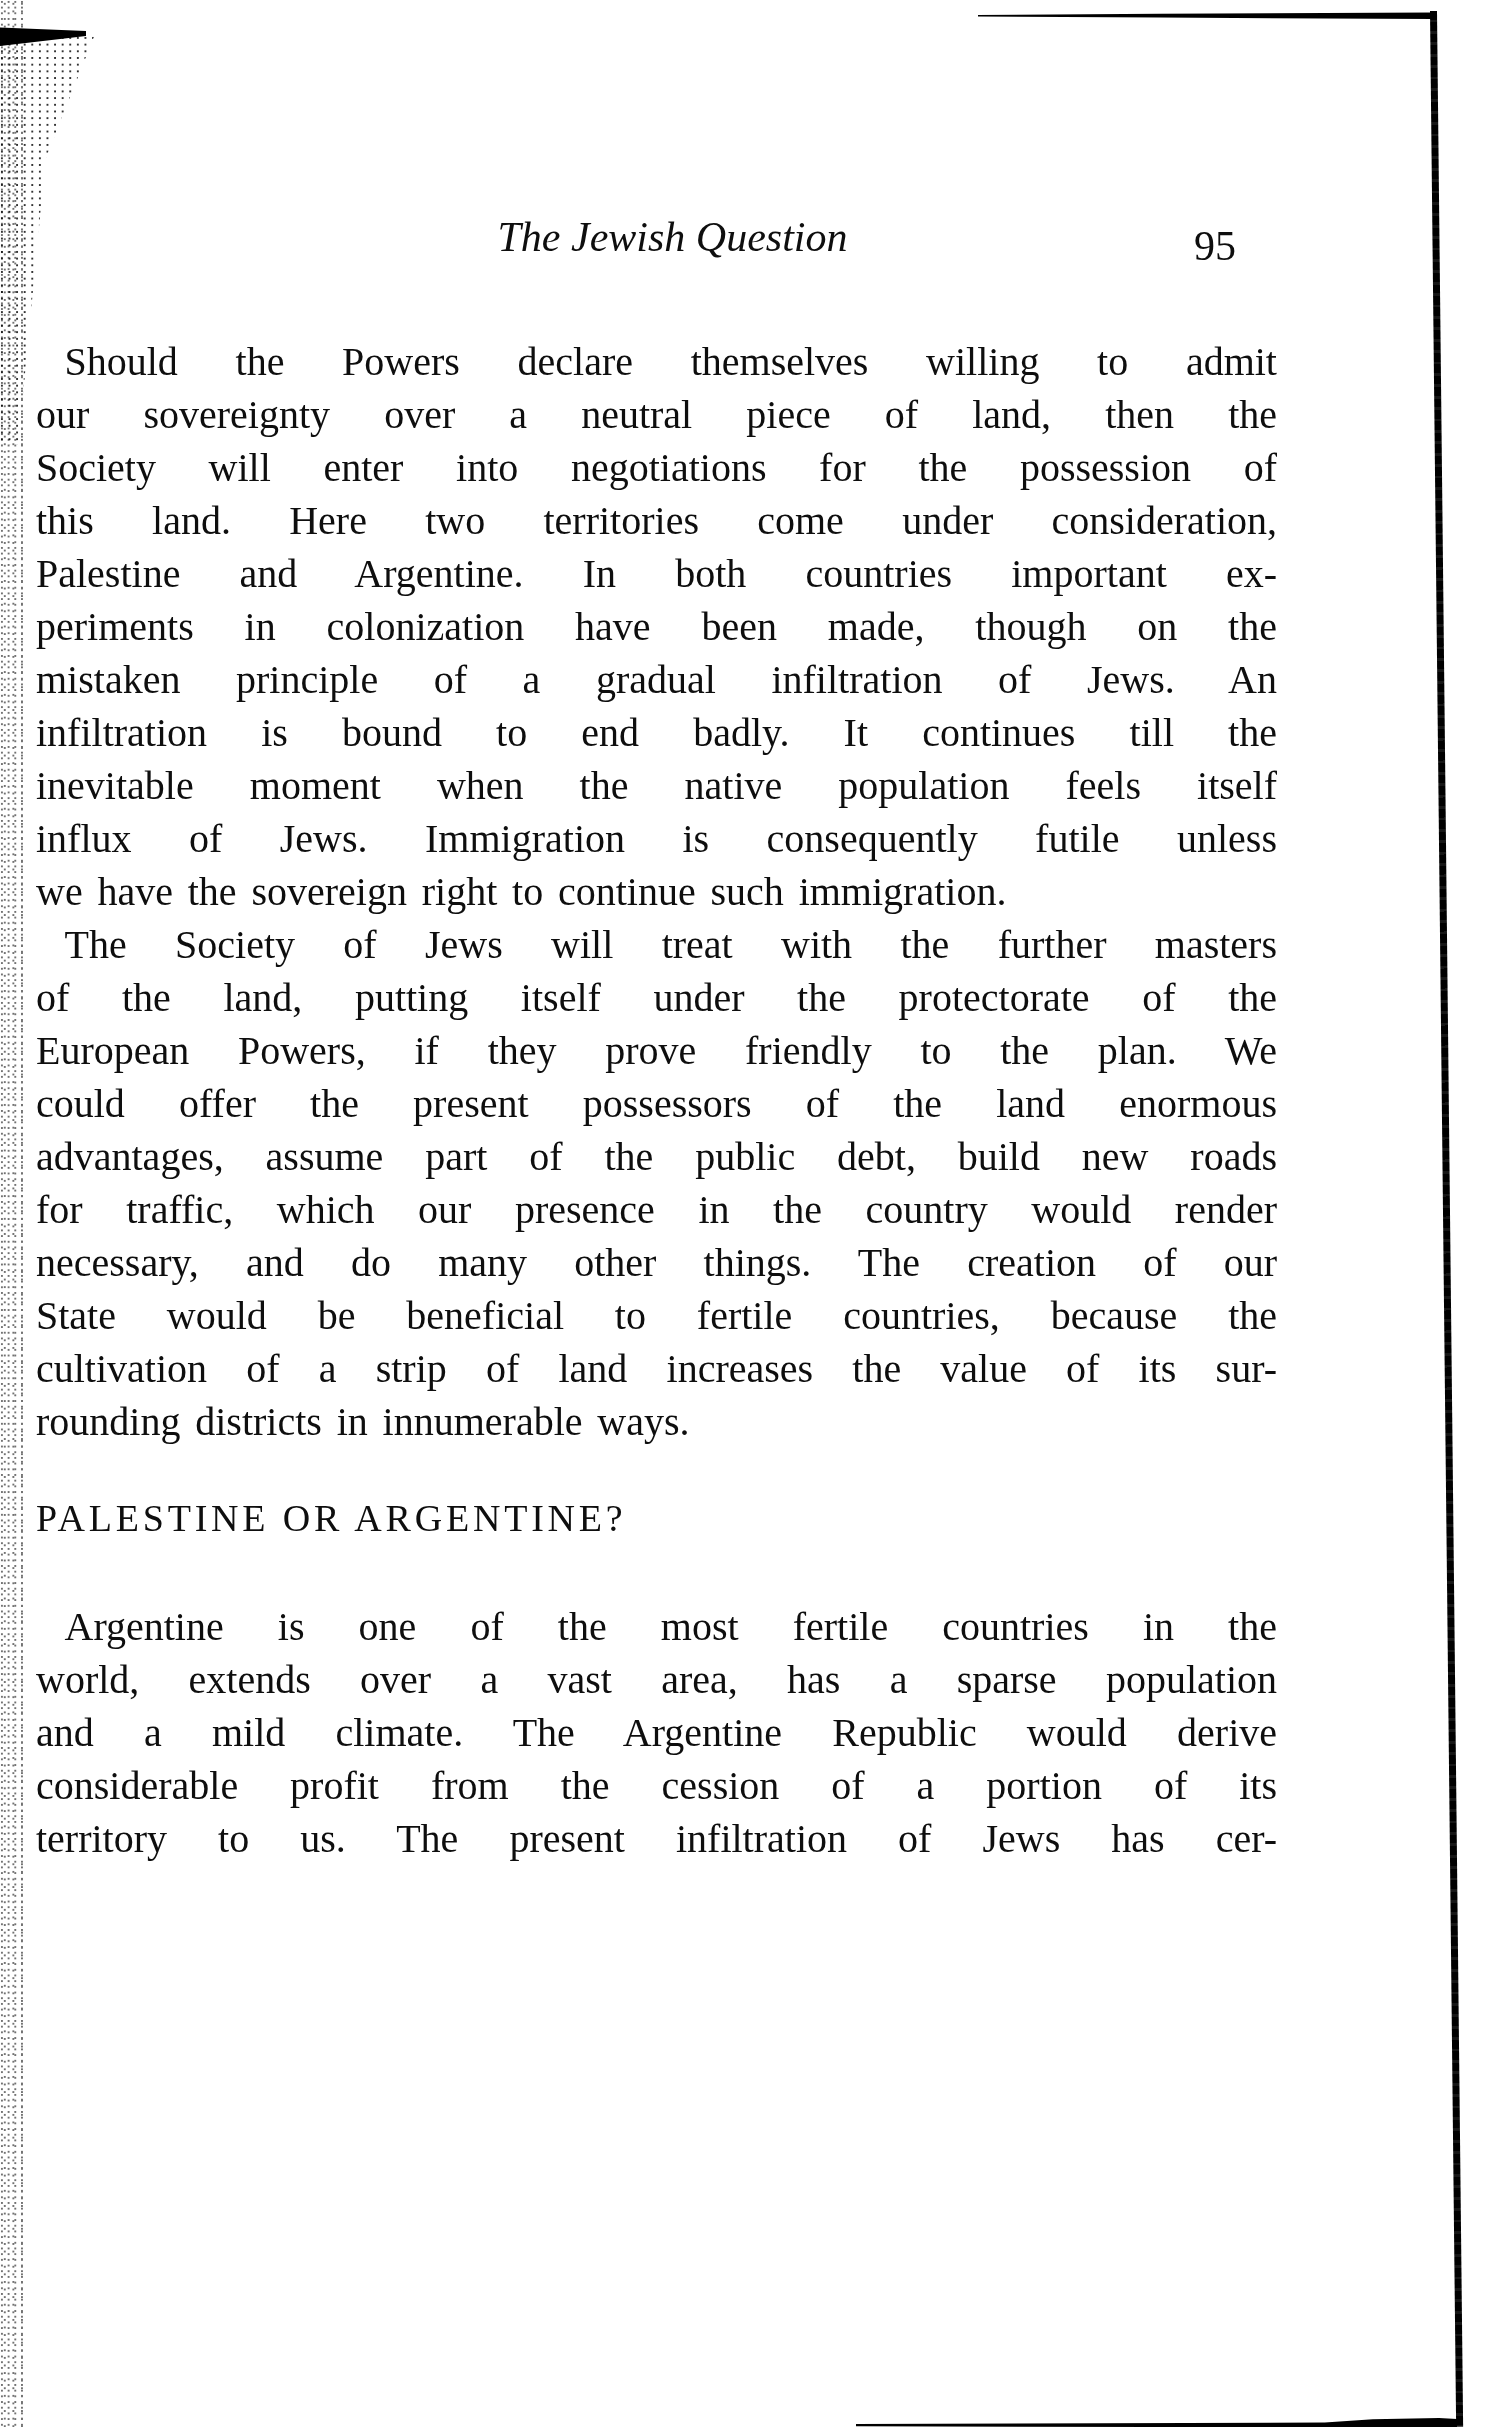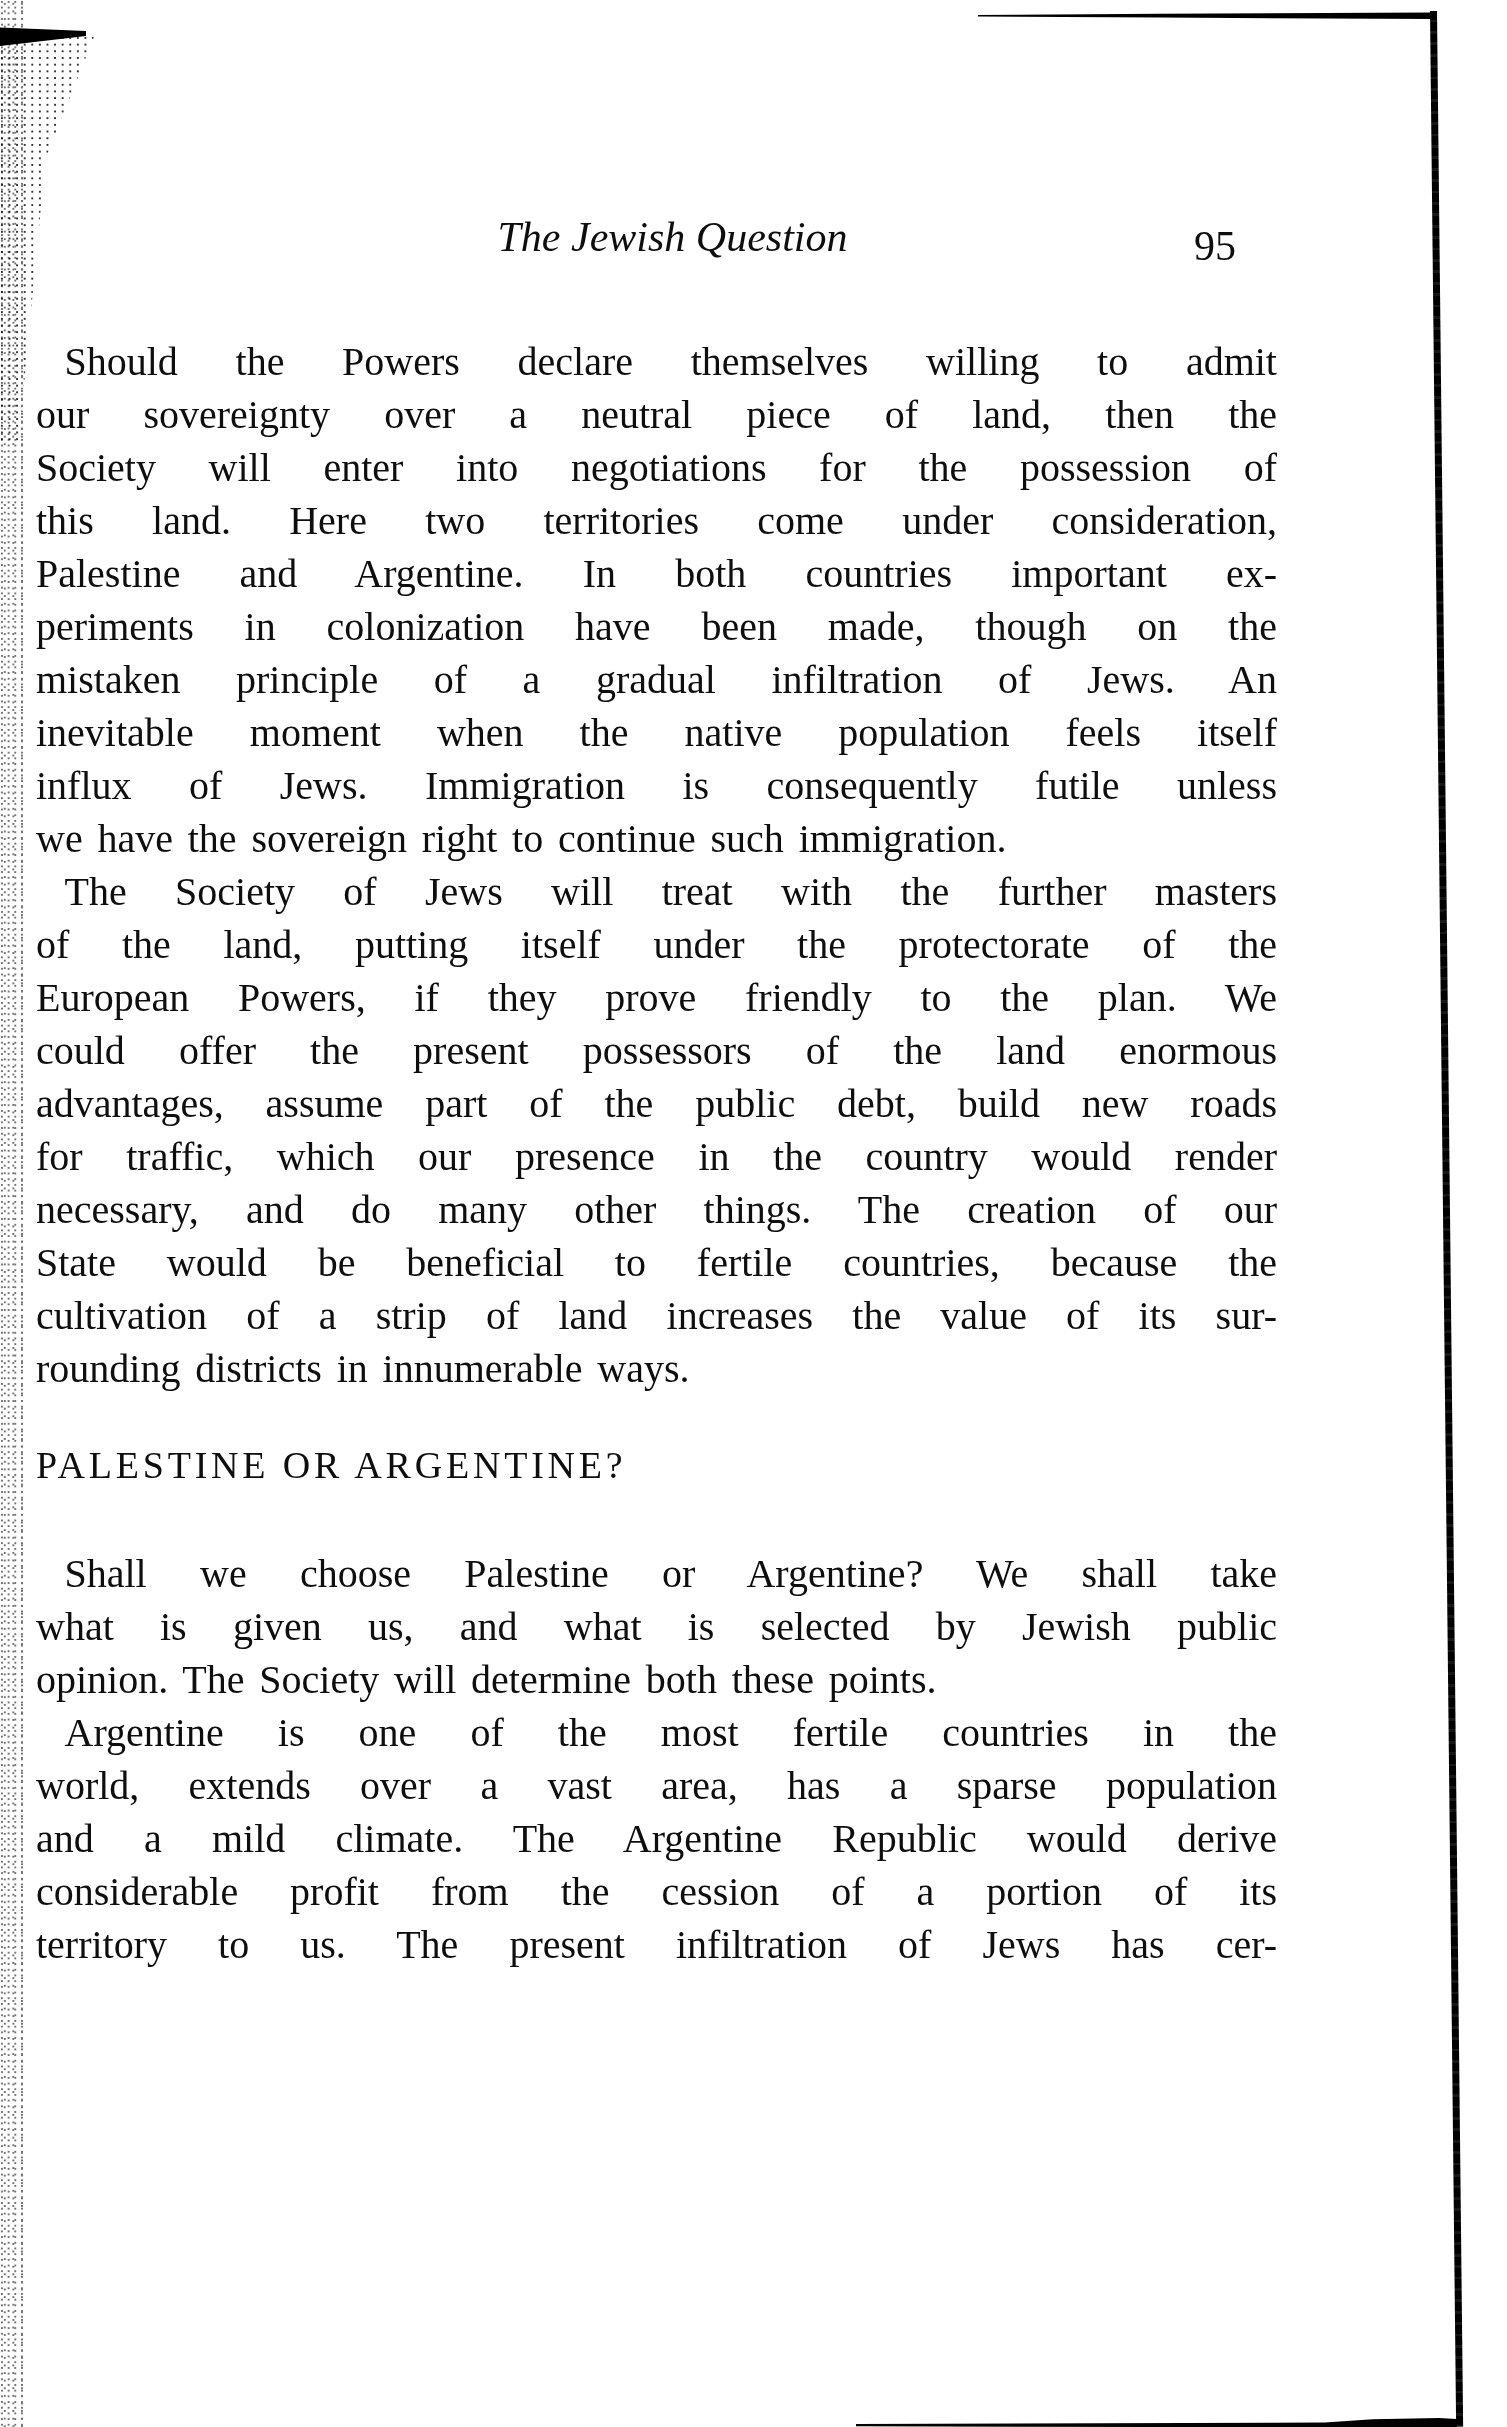--- a/index.html
+++ b/index.html
@@ -125,45 +125,41 @@
   <div class="content">
 
     <div>
       <div class="ln j ind">Should the Powers declare themselves willing to admit</div>
       <div class="ln j">our sovereignty over a neutral piece of land, then the</div>
       <div class="ln j">Society will enter into negotiations for the possession of</div>
       <div class="ln j">this land. Here two territories come under consideration,</div>
       <div class="ln j">Palestine and Argentine. In both countries important ex-</div>
       <div class="ln j">periments in colonization have been made, though on the</div>
       <div class="ln j">mistaken principle of a gradual infiltration of Jews. An</div>
+      <div class="ln j">infiltration is bound to end badly. It continues till the</div>
       <div class="ln j">inevitable moment when the native population feels itself</div>
       <div class="ln j">influx of Jews. Immigration is consequently futile unless</div>
       <div class="ln">we have the sovereign right to continue such immigration.</div>
     </div>
 
     <div>
       <div class="ln j ind">The Society of Jews will treat with the further masters</div>
       <div class="ln j">of the land, putting itself under the protectorate of the</div>
       <div class="ln j">European Powers, if they prove friendly to the plan. We</div>
       <div class="ln j">could offer the present possessors of the land enormous</div>
       <div class="ln j">advantages, assume part of the public debt, build new roads</div>
       <div class="ln j">for traffic, which our presence in the country would render</div>
       <div class="ln j">necessary, and do many other things. The creation of our</div>
       <div class="ln j">State would be beneficial to fertile countries, because the</div>
       <div class="ln j">cultivation of a strip of land increases the value of its sur-</div>
       <div class="ln">rounding districts in innumerable ways.</div>
     </div>
 
     <div class="section-heading">PALESTINE OR ARGENTINE?</div>
 
-    <div>
-      <div class="ln j ind">Shall we choose Palestine or Argentine? We shall take</div>
-      <div class="ln j">what is given us, and what is selected by Jewish public</div>
-      <div class="ln">opinion. The Society will determine both these points.</div>
-    </div>
 
     <div>
       <div class="ln j ind">Argentine is one of the most fertile countries in the</div>
       <div class="ln j">world, extends over a vast area, has a sparse population</div>
       <div class="ln j">and a mild climate. The Argentine Republic would derive</div>
       <div class="ln j">considerable profit from the cession of a portion of its</div>
       <div class="ln j">territory to us. The present infiltration of Jews has cer-</div>
     </div>
 
   </div>

